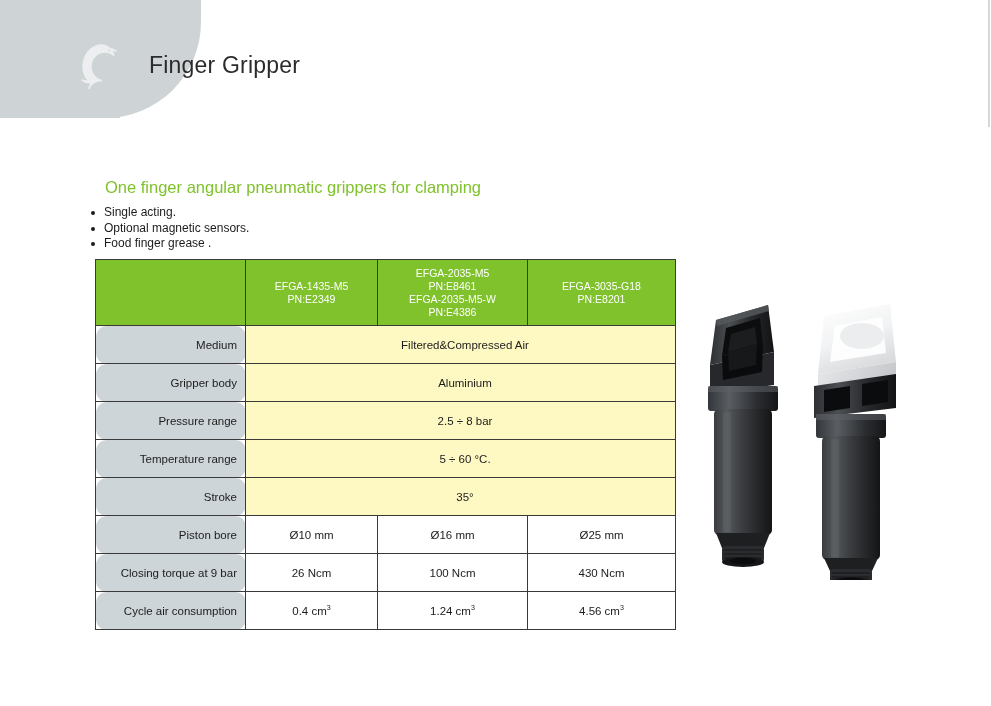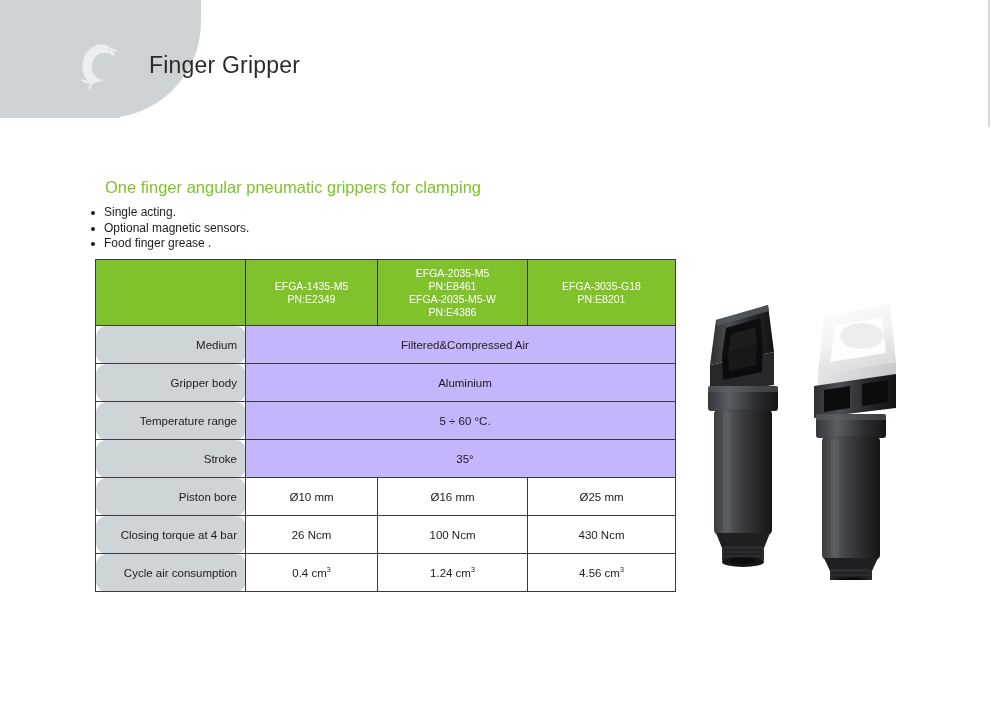--- a/index.html
+++ b/index.html
@@ -126,21 +126,21 @@
     text-align: right;
     border-radius: 11px;
   }
   td.value-cell {
     background: #ffffff;
     text-align: center;
     height: 38px;
     padding: 0 6px;
   }
   td.value-merged {
-    background: #c4b5fd;
+    background: #fef9c3;
     text-align: center;
     height: 38px;
     padding-left: 10px;
   }
   sup { font-size: 0.62em; vertical-align: super; line-height: 0; }
 
   
   .product-photo {
     position: absolute;
     left: 690px; top: 290px;
@@ -218,36 +218,40 @@
 
         <tr>
           <td class="label-cell">Medium</td>
           <td class="value-merged" colspan="3">Filtered&amp;Compressed Air</td>
         </tr>
         <tr>
           <td class="label-cell">Gripper body</td>
           <td class="value-merged" colspan="3">Aluminium</td>
         </tr>
         <tr>
+          <td class="label-cell">Pressure range</td>
+          <td class="value-merged" colspan="3">2.5 ÷ 8 bar</td>
+        </tr>
+        <tr>
           <td class="label-cell">Temperature range</td>
           <td class="value-merged" colspan="3">5 ÷ 60 °C.</td>
         </tr>
         <tr>
           <td class="label-cell">Stroke</td>
           <td class="value-merged" colspan="3">35°</td>
         </tr>
 
         <tr>
           <td class="label-cell">Piston bore</td>
           <td class="value-cell">Ø10 mm</td>
           <td class="value-cell">Ø16 mm</td>
           <td class="value-cell">Ø25 mm</td>
         </tr>
         <tr>
-          <td class="label-cell">Closing torque at 4 bar</td>
+          <td class="label-cell">Closing torque at 9 bar</td>
           <td class="value-cell">26 Ncm</td>
           <td class="value-cell">100 Ncm</td>
           <td class="value-cell">430 Ncm</td>
         </tr>
         <tr>
           <td class="label-cell">Cycle air consumption</td>
           <td class="value-cell">0.4 cm<sup>3</sup></td>
           <td class="value-cell">1.24 cm<sup>3</sup></td>
           <td class="value-cell">4.56 cm<sup>3</sup></td>
         </tr>

